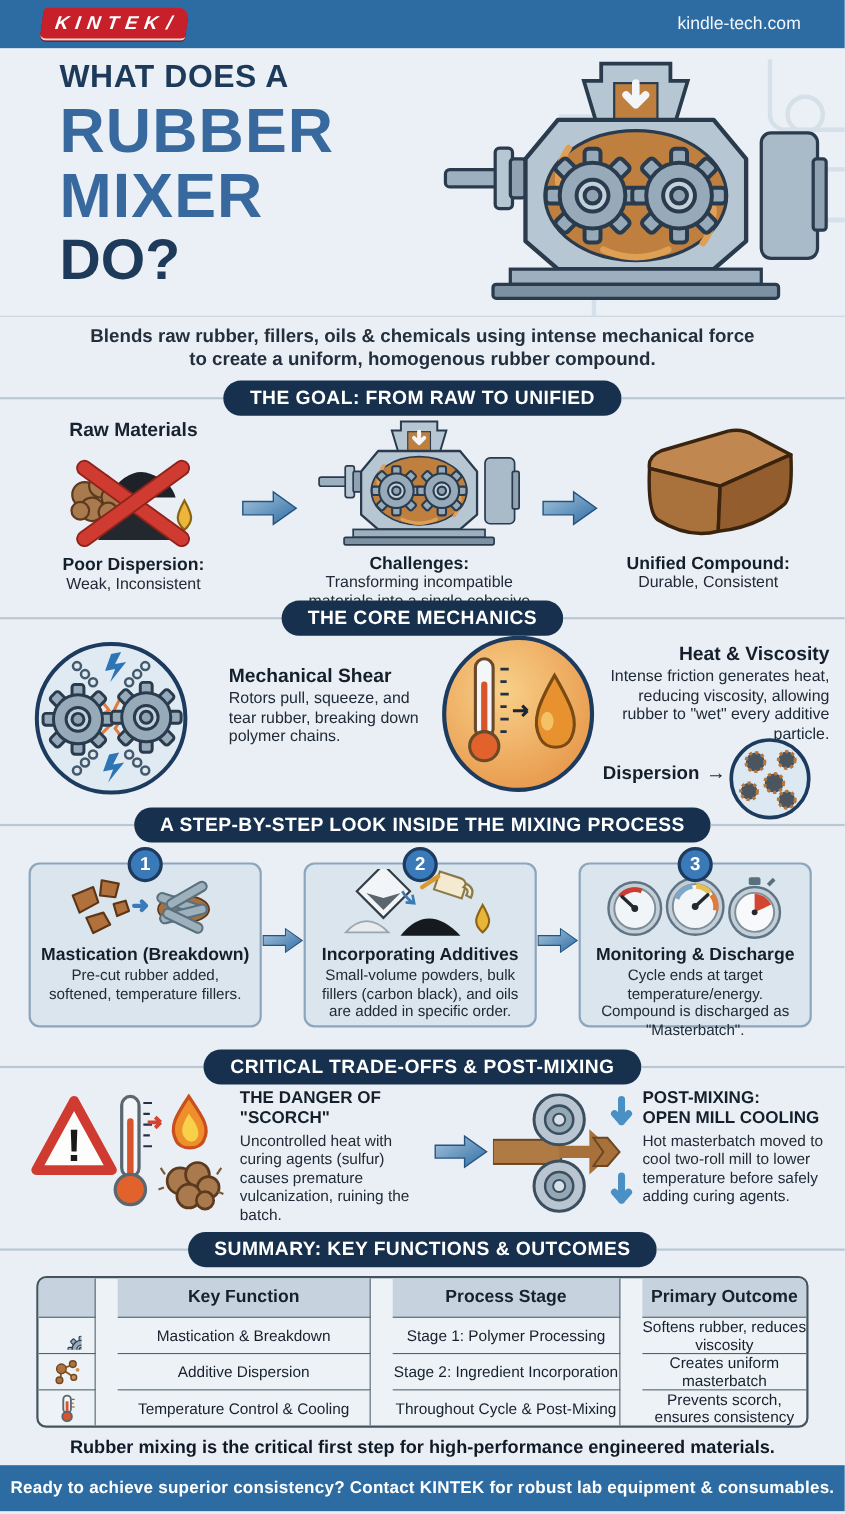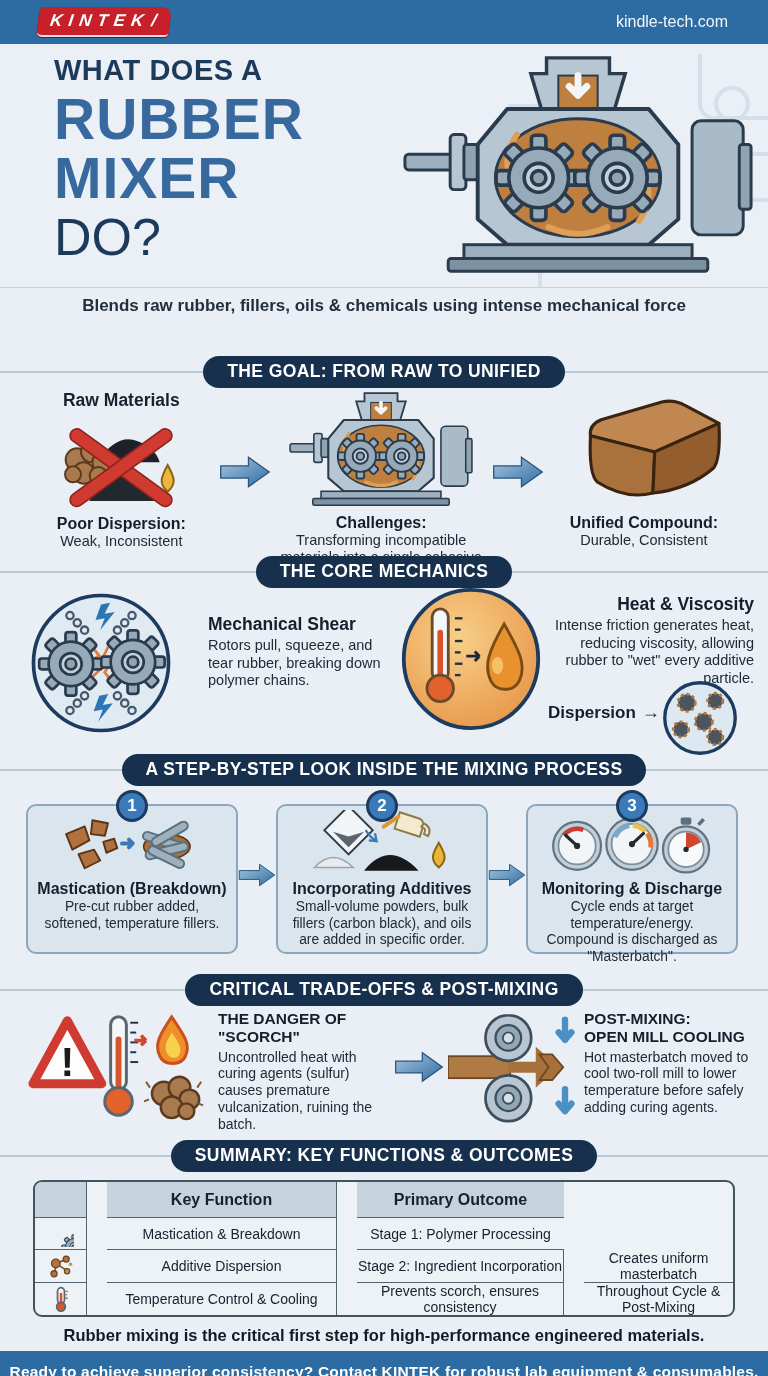--- a/index.html
+++ b/index.html
@@ -34,28 +34,28 @@
   .logo .slash { font-weight:bold; margin-left:2px; }
   .header-url { color:#f2f7fb; font-size:16px; }
 
   
   .hero { height:244px; position:relative; background:#eaf0f6; border-bottom:1px solid #c9d4df; }
   .hero-bg { position:absolute; inset:0; }
   .hero-title { position:absolute; left:38px; top:12px; line-height:1;margin-left:16px; }
   .ht1 { font-size:29px; font-weight:bold; color:#1d3a5a; letter-spacing:0.5px; }
   .ht2 { font-size:57px; font-weight:bold; color:#38699e; letter-spacing:1px; margin-top:6px; }
   .ht3 { font-size:57px; font-weight:bold; color:#38699e; letter-spacing:1px; margin-top:2px; }
-  .ht4 { font-size:52px; font-weight:normal; color:#1d3a5a; margin-top:4px; }
+  .ht4 { font-size:52px; font-weight:bold; color:#1d3a5a; margin-top:4px; }
   .hero-art { position:absolute; right:6px; top:6px; }
 
   
   .intro { height:52px; text-align:center; padding-top:7px; font-weight:bold; font-size:17px; color:#232f3c; line-height:1.25; }
 
   
-  .section-head { display:flex; align-items:center; height:32px; margin-top:16px; }
+  .section-head { display:flex; align-items:center; height:32px; margin-top:6px; }
   .section-head .rule { flex:1; height:2px; background:#bac8d4; }
   .section-head .pill {
     background:#16304d; color:#fff; font-weight:bold; font-size:17.5px;
     padding:5px 24px 6px; border-radius:999px; letter-spacing:0.4px; white-space:nowrap;
   }
 
   
   .goal-row { height:162px; display:flex; align-items:flex-start; padding:0 24px; }
   .goal-col { text-align:center; }
   .goal-col.c1 { width:206px; }
@@ -405,20 +405,21 @@
     <div class="ht3">MIXER</div>
     <div class="ht4">DO?</div>
   </div>
   <svg class="hero-art" width="368" height="236">
     <use href="#sym-mixer" x="6" y="0" width="356" height="236"></use>
   </svg>
 </div>
 
 <div class="intro">
   <div>Blends raw rubber, fillers, oils &amp; chemicals using intense mechanical force</div>
+  <div>to create a uniform, homogenous rubber compound.</div>
 </div>
 
 <div class="section-head">
   <div class="rule"></div>
   <div class="pill">THE GOAL: FROM RAW TO UNIFIED</div>
   <div class="rule"></div>
 </div>
 
 <div class="goal-row">
   <div class="goal-col c1">
@@ -567,50 +568,52 @@
 <div class="section-head" style="margin-top:8px">
   <div class="rule"></div>
   <div class="pill">SUMMARY: KEY FUNCTIONS &amp; OUTCOMES</div>
   <div class="rule"></div>
 </div>
 
 <div class="sum-table">
   <div class="trow thead">
     <div class="tcell"></div>
     <div class="tcell">Key Function</div>
+    <div class="tcell">Process Stage</div>
     <div class="tcell">Primary Outcome</div>
   </div>
   <div class="trow">
     <div class="tcell">
         <svg width="26" height="26" viewBox="-50 -50 100 100">
           <use href="#sym-gear"></use>
         </svg>
       </div>
     <div class="tcell">Mastication &amp; Breakdown</div>
     <div class="tcell">Stage 1: Polymer Processing</div>
+    <div class="tcell">Softens rubber, reduces viscosity</div>
   </div>
   <div class="trow">
     <div class="tcell">
         <svg width="26" height="26" viewBox="0 0 30 30">
           <use href="#sym-molecule"></use>
         </svg>
       </div>
     <div class="tcell">Additive Dispersion</div>
     <div class="tcell">Stage 2: Ingredient Incorporation</div>
     <div class="tcell">Creates uniform masterbatch</div>
   </div>
   <div class="trow">
     <div class="tcell">
         <svg width="26" height="26" viewBox="0 0 30 30">
           <use href="#sym-thermo"></use>
         </svg>
       </div>
     <div class="tcell">Temperature Control &amp; Cooling</div>
+    <div class="tcell">Throughout Cycle &amp; Post-Mixing</div>
     <div class="tcell">Prevents scorch, ensures consistency</div>
-    <div class="tcell">Throughout Cycle &amp; Post-Mixing</div>
   </div>
 </div>
 
 <div class="closing">Rubber mixing is the critical first step for high-performance engineered materials.</div>
 
 <div class="cta-bar">
   <div class="cta-text">Ready to achieve superior consistency? Contact KINTEK for robust lab equipment &amp; consumables.</div>
 </div>
 <div class="footer-bar">
   <div class="logo"><span>KINTEK</span><span class="slash">/</span></div>

